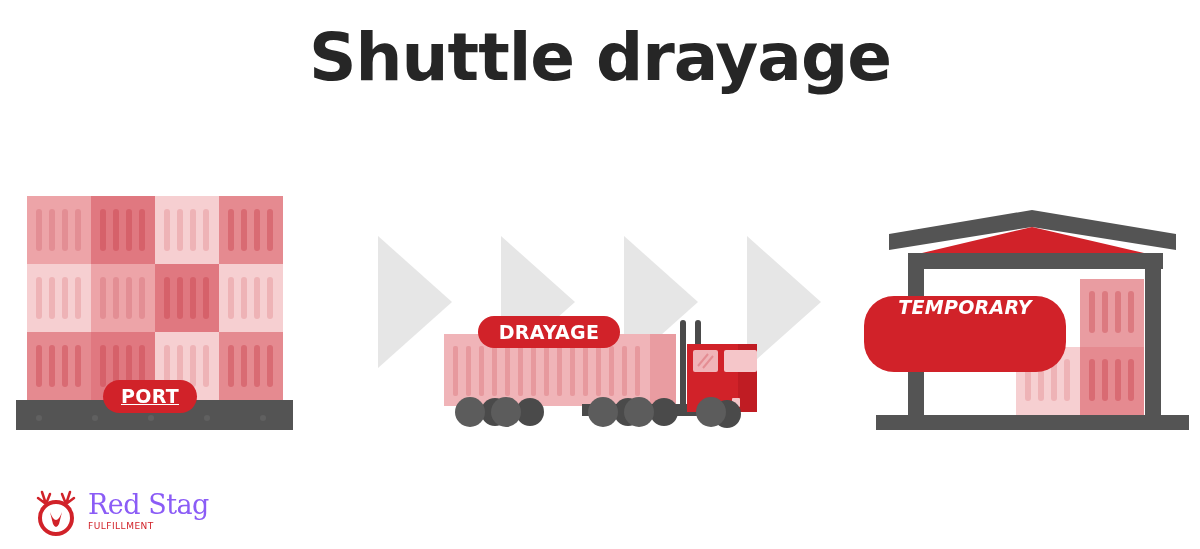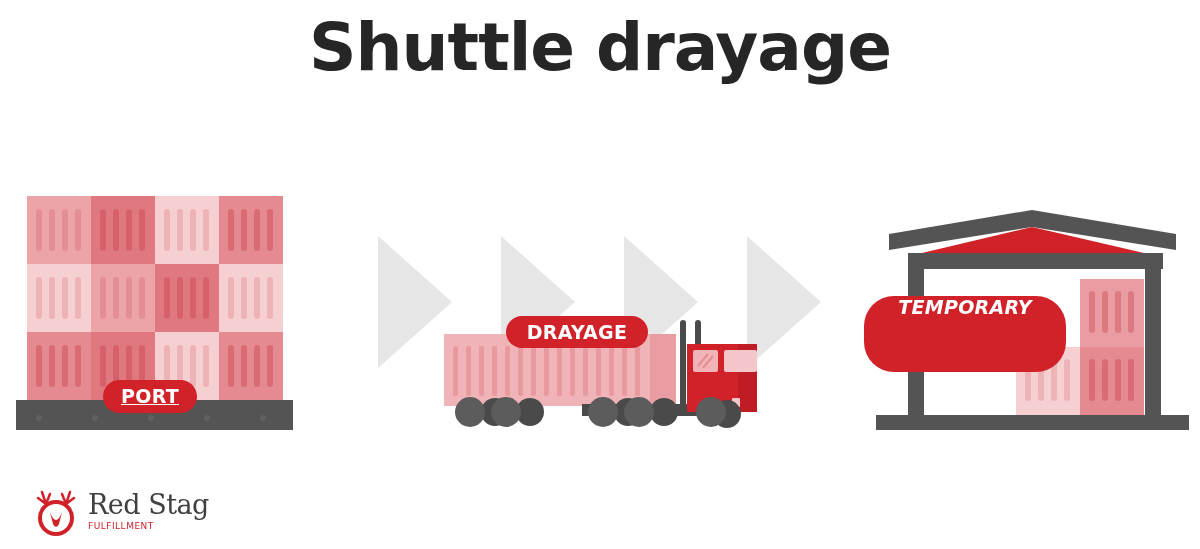--- a/index.html
+++ b/index.html
@@ -1,31 +1,31 @@
 <!DOCTYPE html>
 <html><head>
 <meta charset="utf-8">
 <style>
   html, body { margin: 0; padding: 0; background: #ffffff; }
   body { width: 1200px; height: 549px; position: relative; overflow: hidden;
          font-family: "DejaVu Sans", sans-serif; }
-  .title { position: absolute; left: 0; top: 8px; width: 1200px; text-align: center;
+  .title { position: absolute; left: 0; top: 18px; width: 1200px; text-align: center;
            font-family: "DejaVu Sans", sans-serif; font-weight: bold; font-size: 66px;
            color: #262626; letter-spacing: -1px; line-height: 80px; }
   svg.scene { position: absolute; left: 0; top: 0; }
   .pill { position: absolute; background: #d12229; color: #fff; font-weight: bold;
           font-family: "DejaVu Sans", sans-serif; text-align: center;
           border-radius: 999px; letter-spacing: 0.3px; }
   .pill-port { left: 103px; top: 380px; width: 94px; height: 33px; line-height: 33px; font-size: 19px; text-decoration: underline; }
-  .pill-drayage { left: 506px; top: 316px; width: 142px; height: 32px; line-height: 32px; font-size: 19px; }
+  .pill-drayage { left: 478px; top: 316px; width: 142px; height: 32px; line-height: 32px; font-size: 19px; }
   .pill-lot { left: 864px; top: 296px; width: 202px; height: 76px; font-size: 19px; line-height: 23px;
               display: flex; flex-direction: row; justify-content: center; border-radius: 30px; font-style: italic; }
   .logo { position: absolute; left: 36px; top: 488px; width: 180px; height: 52px; }
   .logo-name { position: absolute; left: 52px; top: 2px; font-family: "DejaVu Serif", serif;
-               font-size: 27px; color: #404040; letter-spacing: -0.5px; line-height: 30px; }
+               font-size: 27px; color: #8b5cf6; letter-spacing: -0.5px; line-height: 30px; }
   .logo-sub { position: absolute; left: 52px; top: 33px; font-family: "DejaVu Sans", sans-serif;
               font-weight: normal; font-size: 9px; color: #d12229; letter-spacing: 0.5px; }
 </style>
 </head>
 <body>
 
 <div class="title">Shuttle drayage</div>
 
 <svg class="scene" width="1200" height="549" viewBox="0 0 1200 549">
   <defs>

